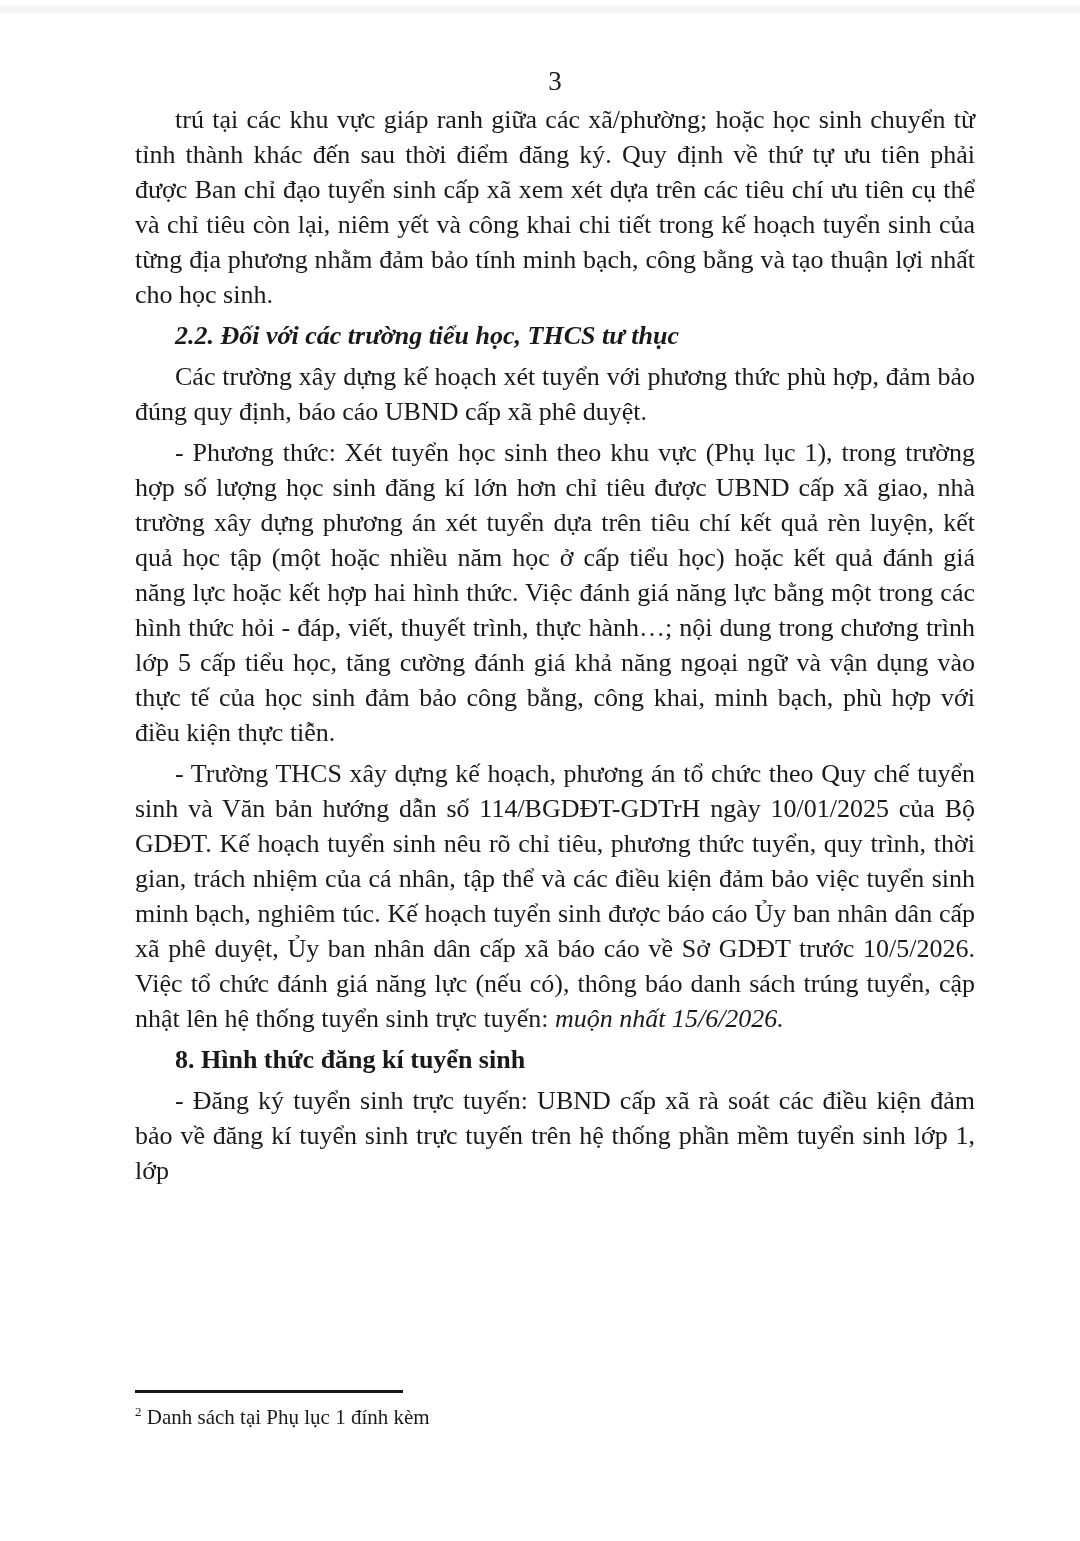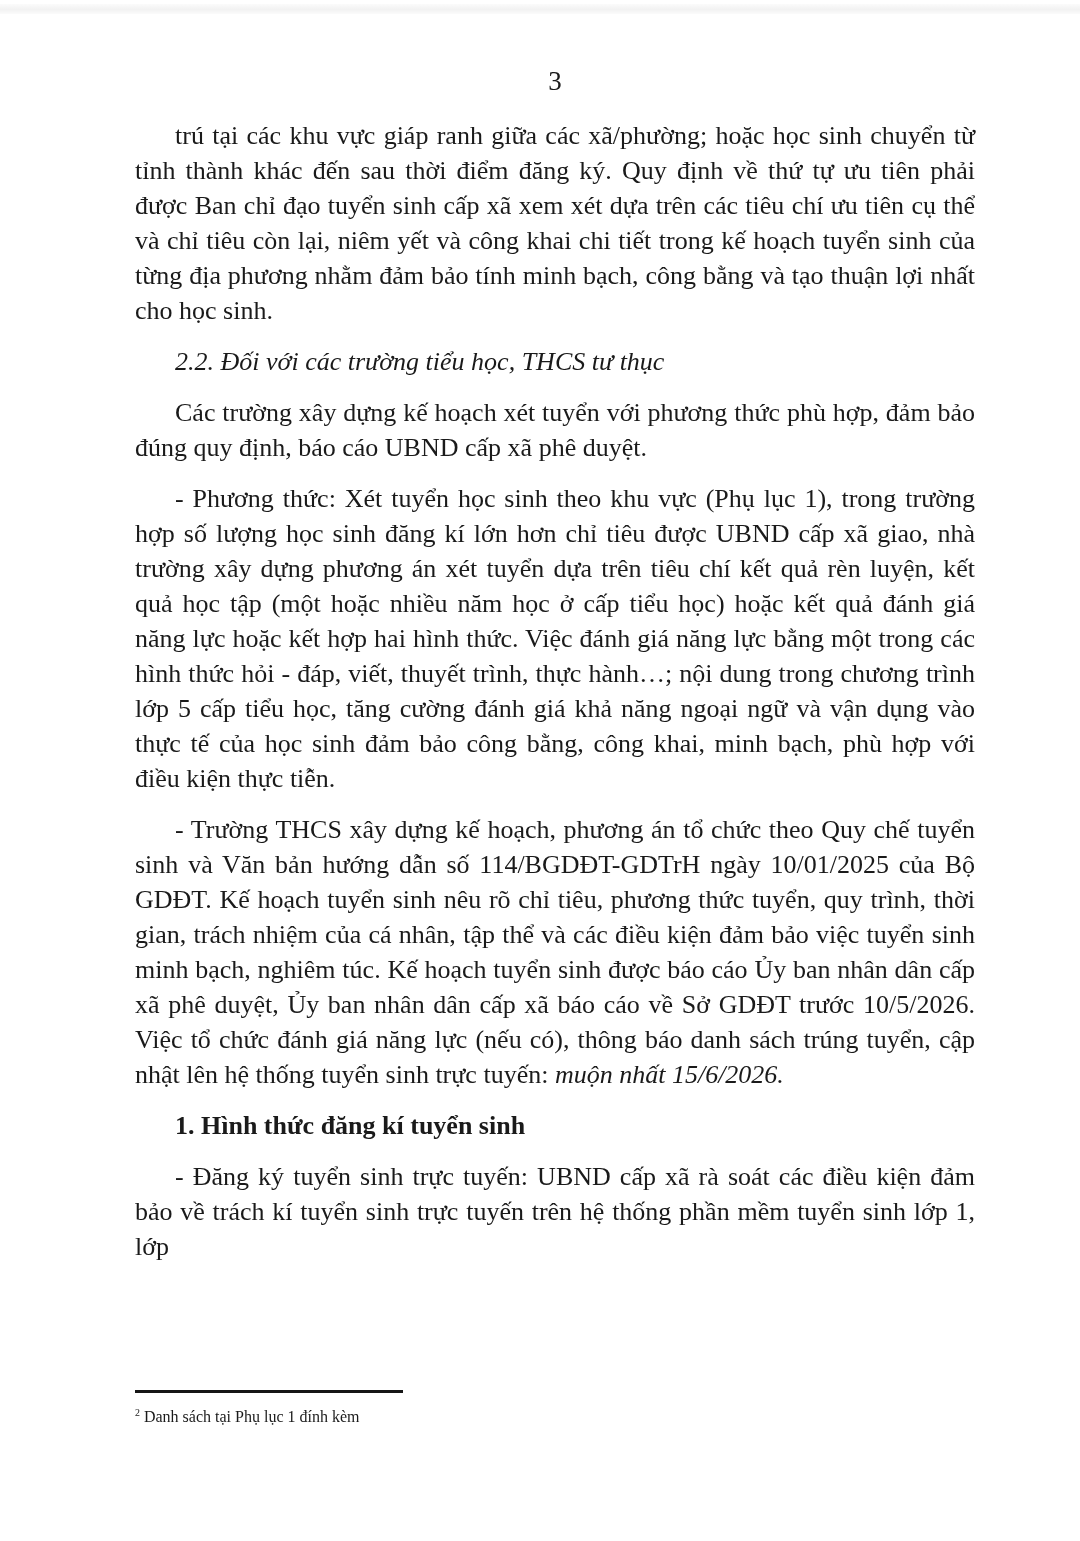--- a/index.html
+++ b/index.html
@@ -35,45 +35,45 @@
     .content {
       position: absolute;
       top: 102px;
       left: 135px;
       width: 840px;
       font-size: 26px;
       line-height: 35px;
       text-align: justify;
     }
     .content p {
-      margin: 16px 0 6px 0;
+      margin: 0 0 6px 0;
       text-indent: 40px;
     }
     .h-bi {
-      font-weight: normal;
+      font-weight: bold;
       font-style: italic;
     }
     .h-b {
       font-weight: bold;
     }
     .bi {
       font-weight: normal;
       font-style: italic;
     }
     sup {
       font-size: 0.62em;
       line-height: 0;
       vertical-align: super;
     }
     .footnote {
       position: absolute;
       left: 135px;
       top: 1390px;
       width: 840px;
-      font-size: 16px;
+      font-size: 21px;
       line-height: 30px;
       text-align: left;
     }
     .footnote-rule {
       width: 268px;
       height: 3px;
       background: #161616;
       margin-bottom: 9px;
     }
   </style>
@@ -92,22 +92,22 @@
 
   <p>Các trường xây dựng kế hoạch xét tuyển với phương thức phù hợp, đảm bảo đúng quy định, báo cáo UBND cấp xã phê duyệt.</p>
 
 
   <p>- Phương thức: Xét tuyển học sinh theo khu vực (Phụ lục 1), trong trường hợp số lượng học sinh đăng kí lớn hơn chỉ tiêu được UBND cấp xã giao, nhà trường xây dựng phương án xét tuyển dựa trên tiêu chí kết quả rèn luyện, kết quả học tập (một hoặc nhiều năm học ở cấp tiểu học) hoặc kết quả đánh giá năng lực hoặc kết hợp hai hình thức. Việc đánh giá năng lực bằng một trong các hình thức hỏi - đáp, viết, thuyết trình, thực hành…; nội dung trong chương trình lớp 5 cấp tiểu học, tăng cường đánh giá khả năng ngoại ngữ và vận dụng vào thực tế của học sinh đảm bảo công bằng, công khai, minh bạch, phù hợp với điều kiện thực tiễn.</p>
 
   <p><span>- Trường THCS xây dựng kế hoạch, phương án tổ chức theo Quy chế tuyển sinh và Văn bản hướng dẫn số 114/BGDĐT-GDTrH ngày 10/01/2025 của Bộ GDĐT. Kế hoạch tuyển sinh nêu rõ chỉ tiêu, phương thức tuyển, quy trình, thời gian, trách nhiệm của cá nhân, tập thể và các điều kiện đảm bảo việc tuyển sinh minh bạch, nghiêm túc. Kế hoạch tuyển sinh được báo cáo Ủy ban nhân dân cấp xã phê duyệt, Ủy ban nhân dân cấp xã báo cáo về Sở GDĐT trước 10/5/2026. Việc tổ chức đánh giá năng lực (nếu có), thông báo danh sách trúng tuyển, cập nhật lên hệ thống tuyển sinh trực tuyến: </span><span class="bi">muộn nhất 15/6/2026.</span></p>
 
 
 
-  <p class="h-b">1. Hình thức đăng kí tuyển sinh</p>
+  <p class="h-b">8. Hình thức đăng kí tuyển sinh</p>
 
-  <p>- Đăng ký tuyển sinh trực tuyến: UBND cấp xã rà soát các điều kiện đảm bảo về trách kí tuyển sinh trực tuyến trên hệ thống phần mềm tuyển sinh lớp 1, lớp</p>
+  <p>- Đăng ký tuyển sinh trực tuyến: UBND cấp xã rà soát các điều kiện đảm bảo về đăng kí tuyển sinh trực tuyến trên hệ thống phần mềm tuyển sinh lớp 1, lớp</p>
 
 </div>
 
 <div class="footnote">
   <div class="footnote-rule"></div>
   <div><sup>2</sup> <span>Danh sách tại Phụ lục 1 đính kèm</span></div>
 </div>
 
 </body></html>

